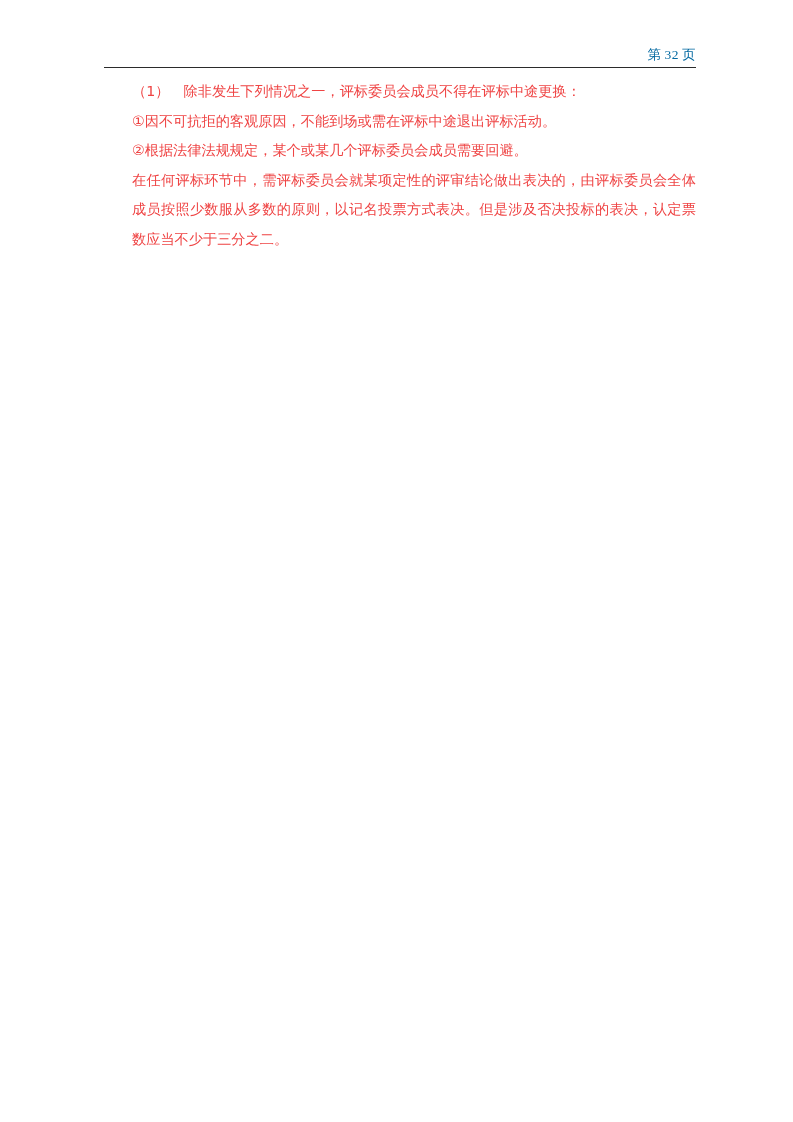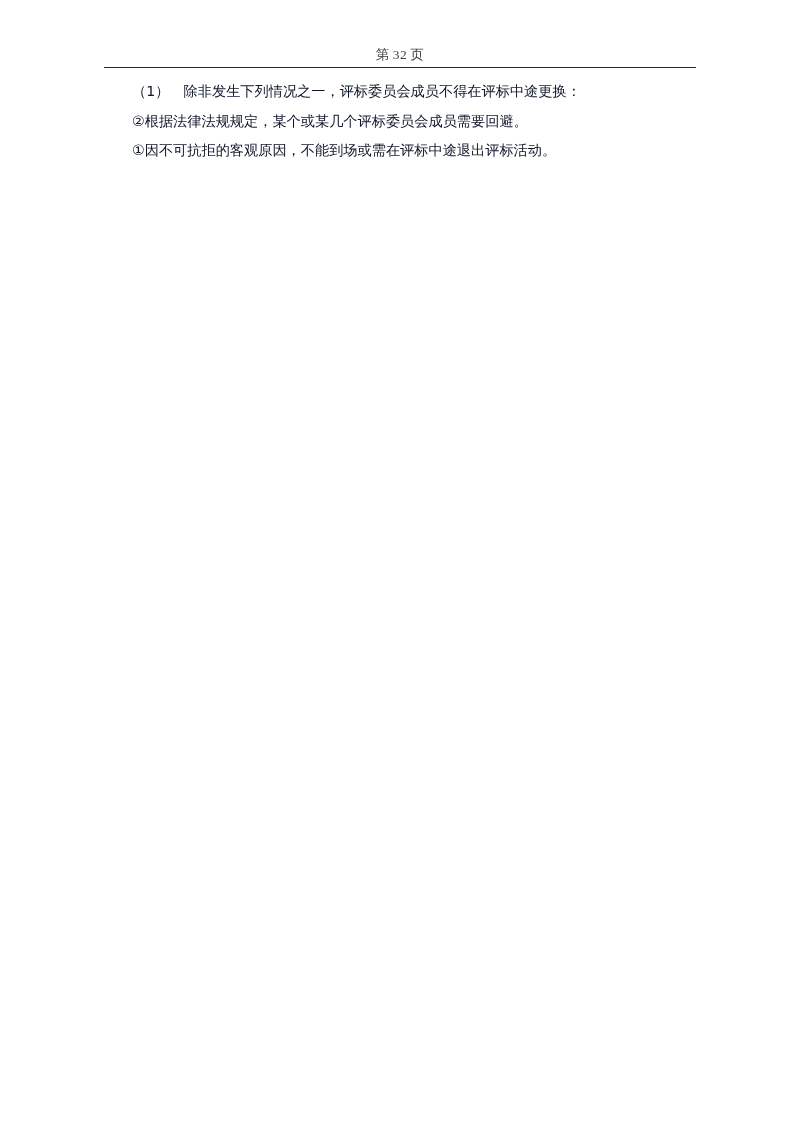--- a/index.html
+++ b/index.html
@@ -19,40 +19,40 @@
     box-sizing: border-box;
     overflow: hidden;
   }
   .page-inner {
     position: absolute;
     left: 104px;
     top: 46px;
     width: 592px;
   }
   .header {
-    text-align: center;
+    text-align: right;
     font-size: 13.5px;
-    color: #404040;
+    color: #0369a1;
     letter-spacing: 0.5px;
     padding-bottom: 3px;
   }
   .header .pg-num {
     font-family: "Liberation Serif", serif;
     padding: 0 3px;
   }
   .rule {
     border-top: 1px solid #2b2b2b;
     width: 100%;
     margin: 0;
   }
   .body-text {
     padding-top: 9px;
     font-size: 14.2px;
     line-height: 29.5px;
-    color: #0f172a;
+    color: #ef4444;
     text-align: justify;
     text-justify: inter-ideograph;
   }
   .para {
     margin: 0;
     text-indent: 0;
   }
   .indent-2 {
     padding-left: 28px;
   }
@@ -64,18 +64,19 @@
   <div class="page-inner">
 
     <div class="header">
       <span>第</span><span class="pg-num">32</span><span>页</span>
     </div>
 
     <div class="rule"></div>
 
     <div class="body-text">
       <p class="para indent-2">（1）　除非发生下列情况之一，评标委员会成员不得在评标中途更换：</p>
+      <p class="para indent-2">①因不可抗拒的客观原因，不能到场或需在评标中途退出评标活动。</p>
       <p class="para indent-2">②根据法律法规规定，某个或某几个评标委员会成员需要回避。</p>
-      <p class="para indent-2">①因不可抗拒的客观原因，不能到场或需在评标中途退出评标活动。</p>
+      <p class="para indent-2">在任何评标环节中，需评标委员会就某项定性的评审结论做出表决的，由评标委员会全体成员按照少数服从多数的原则，以记名投票方式表决。但是涉及否决投标的表决，认定票数应当不少于三分之二。</p>
     </div>
 
   </div>
 </div>
 
 </body></html>

